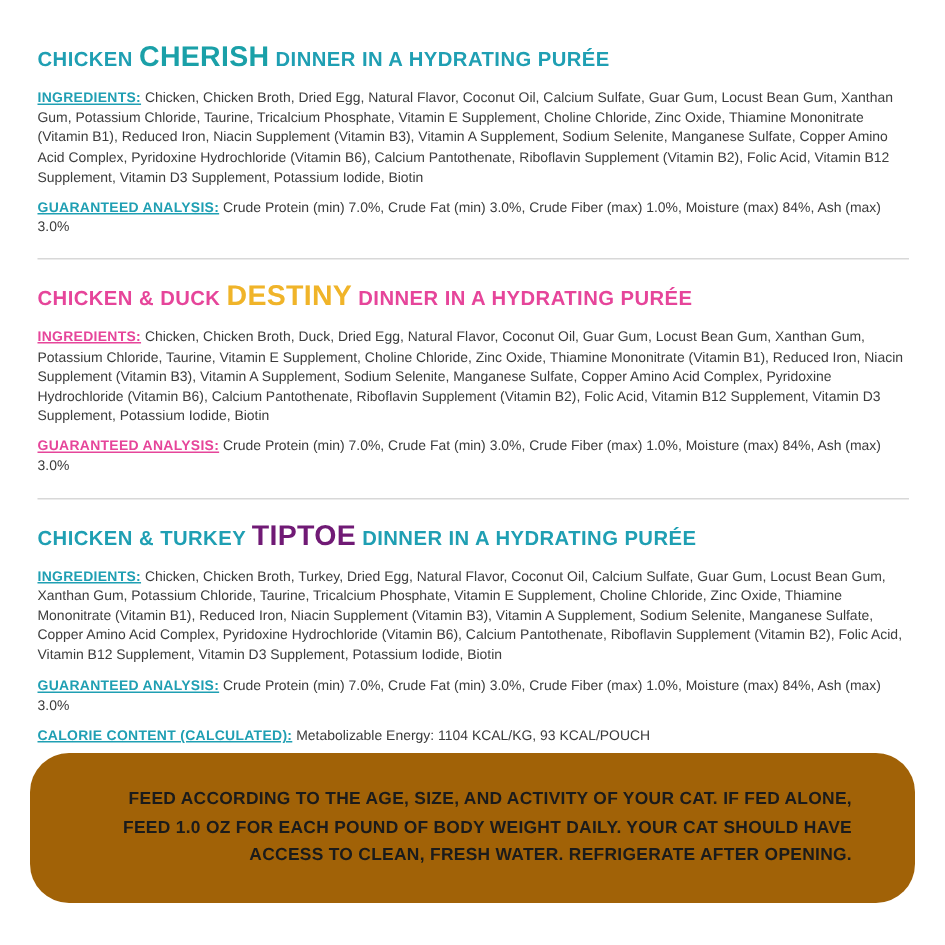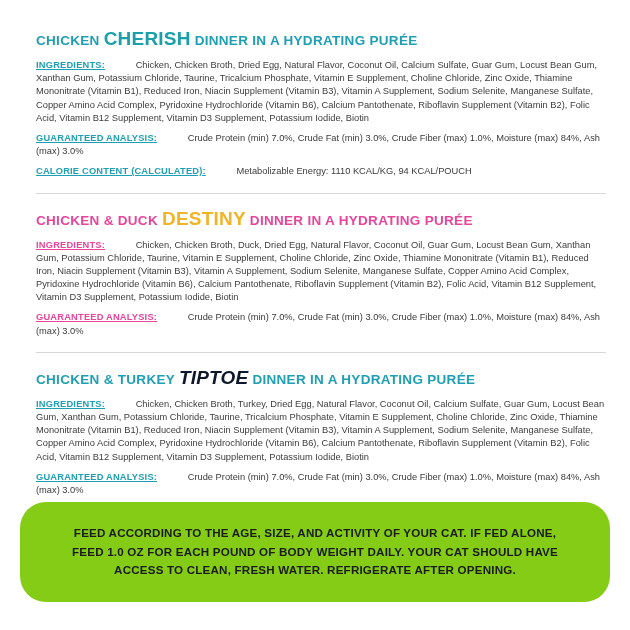--- a/index.html
+++ b/index.html
@@ -11,21 +11,21 @@
     height: 630px;
     background: #ffffff;
     font-family: "Liberation Sans", sans-serif;
     overflow: hidden;
   }
   .page {
     position: relative;
     width: 630px;
     height: 630px;
     box-sizing: border-box;
-    padding: 28px 24px 0 36px;
+    padding: 28px 24px 0 25px;
   }
   .product {
     margin-bottom: 14px;
   }
   .product-title {
     font-size: 13.5px;
     letter-spacing: 0.3px;
     font-weight: bold;
     margin-bottom: 9px;
     text-transform: uppercase;
@@ -42,48 +42,47 @@
     text-align: left;
   }
   .block .label {
     font-weight: bold;
     text-transform: uppercase;
     letter-spacing: 0.2px;
     text-decoration: underline;
   }
   .block .body {
     color: #3a3a3a;
-    margin-left: 28px;
   }
   .ingredients .body {
     color: #3c3c3c;
   }
   .divider {
     border: 0;
     border-top: 1px solid #d8d8d8;
     margin: 12px 0 14px 0;
   }
   
   .teal .product-title, .teal .label { color: #1f9fb3; }
   .teal .flavor { color: #1aa0a8; }
   .pink .product-title, .pink .label { color: #e6459a; margin-top: 12px; }
   .pink .flavor { color: #f0b429; }
   .teal2 .product-title, .teal2 .label { color: #1f9fb3; }
-  .teal2 .flavor { color: #0f172a; font-style: italic; }
+  .teal2 .flavor { color: #701a75; }
 
   .feeding-banner {
     position: absolute;
     left: 20px;
     right: 20px;
     bottom: 28px;
-    background: #84cc16;
+    background: #a16207;
     border-radius: 26px;
     padding: 22px 42px;
     box-sizing: border-box;
-    text-align: center;
+    text-align: right;
   }
   .feeding-text {
     color: #1b1b1b;
     font-size: 11.6px;
     line-height: 1.6;
     font-weight: bold;
     letter-spacing: 0.2px;
     text-transform: uppercase;
   }
 </style>
@@ -98,24 +97,20 @@
       <span class="flavor">CHERISH</span>
       <span>DINNER IN A HYDRATING PURÉE</span>
     </div>
     <div class="block ingredients">
       <span class="label">INGREDIENTS:</span>
       <span class="body">Chicken, Chicken Broth, Dried Egg, Natural Flavor, Coconut Oil, Calcium Sulfate, Guar Gum, Locust Bean Gum, Xanthan Gum, Potassium Chloride, Taurine, Tricalcium Phosphate, Vitamin E Supplement, Choline Chloride, Zinc Oxide, Thiamine Mononitrate (Vitamin B1), Reduced Iron, Niacin Supplement (Vitamin B3), Vitamin A Supplement, Sodium Selenite, Manganese Sulfate, Copper Amino Acid Complex, Pyridoxine Hydrochloride (Vitamin B6), Calcium Pantothenate, Riboflavin Supplement (Vitamin B2), Folic Acid, Vitamin B12 Supplement, Vitamin D3 Supplement, Potassium Iodide, Biotin</span>
     </div>
     <div class="block analysis">
       <span class="label">GUARANTEED ANALYSIS:</span>
       <span class="body">Crude Protein (min) 7.0%, Crude Fat (min) 3.0%, Crude Fiber (max) 1.0%, Moisture (max) 84%, Ash (max) 3.0%</span>
-    </div>
-    <div class="block calorie">
-      <span class="label">CALORIE CONTENT (CALCULATED):</span>
-      <span class="body">Metabolizable Energy: 1110 KCAL/KG, 94 KCAL/POUCH</span>
     </div>
   </div>
 
   <hr class="divider">
 
   <div class="product pink">
     <div class="product-title">
       <span>CHICKEN &amp; DUCK</span>
       <span class="flavor">DESTINY</span>
       <span>DINNER IN A HYDRATING PURÉE</span>

